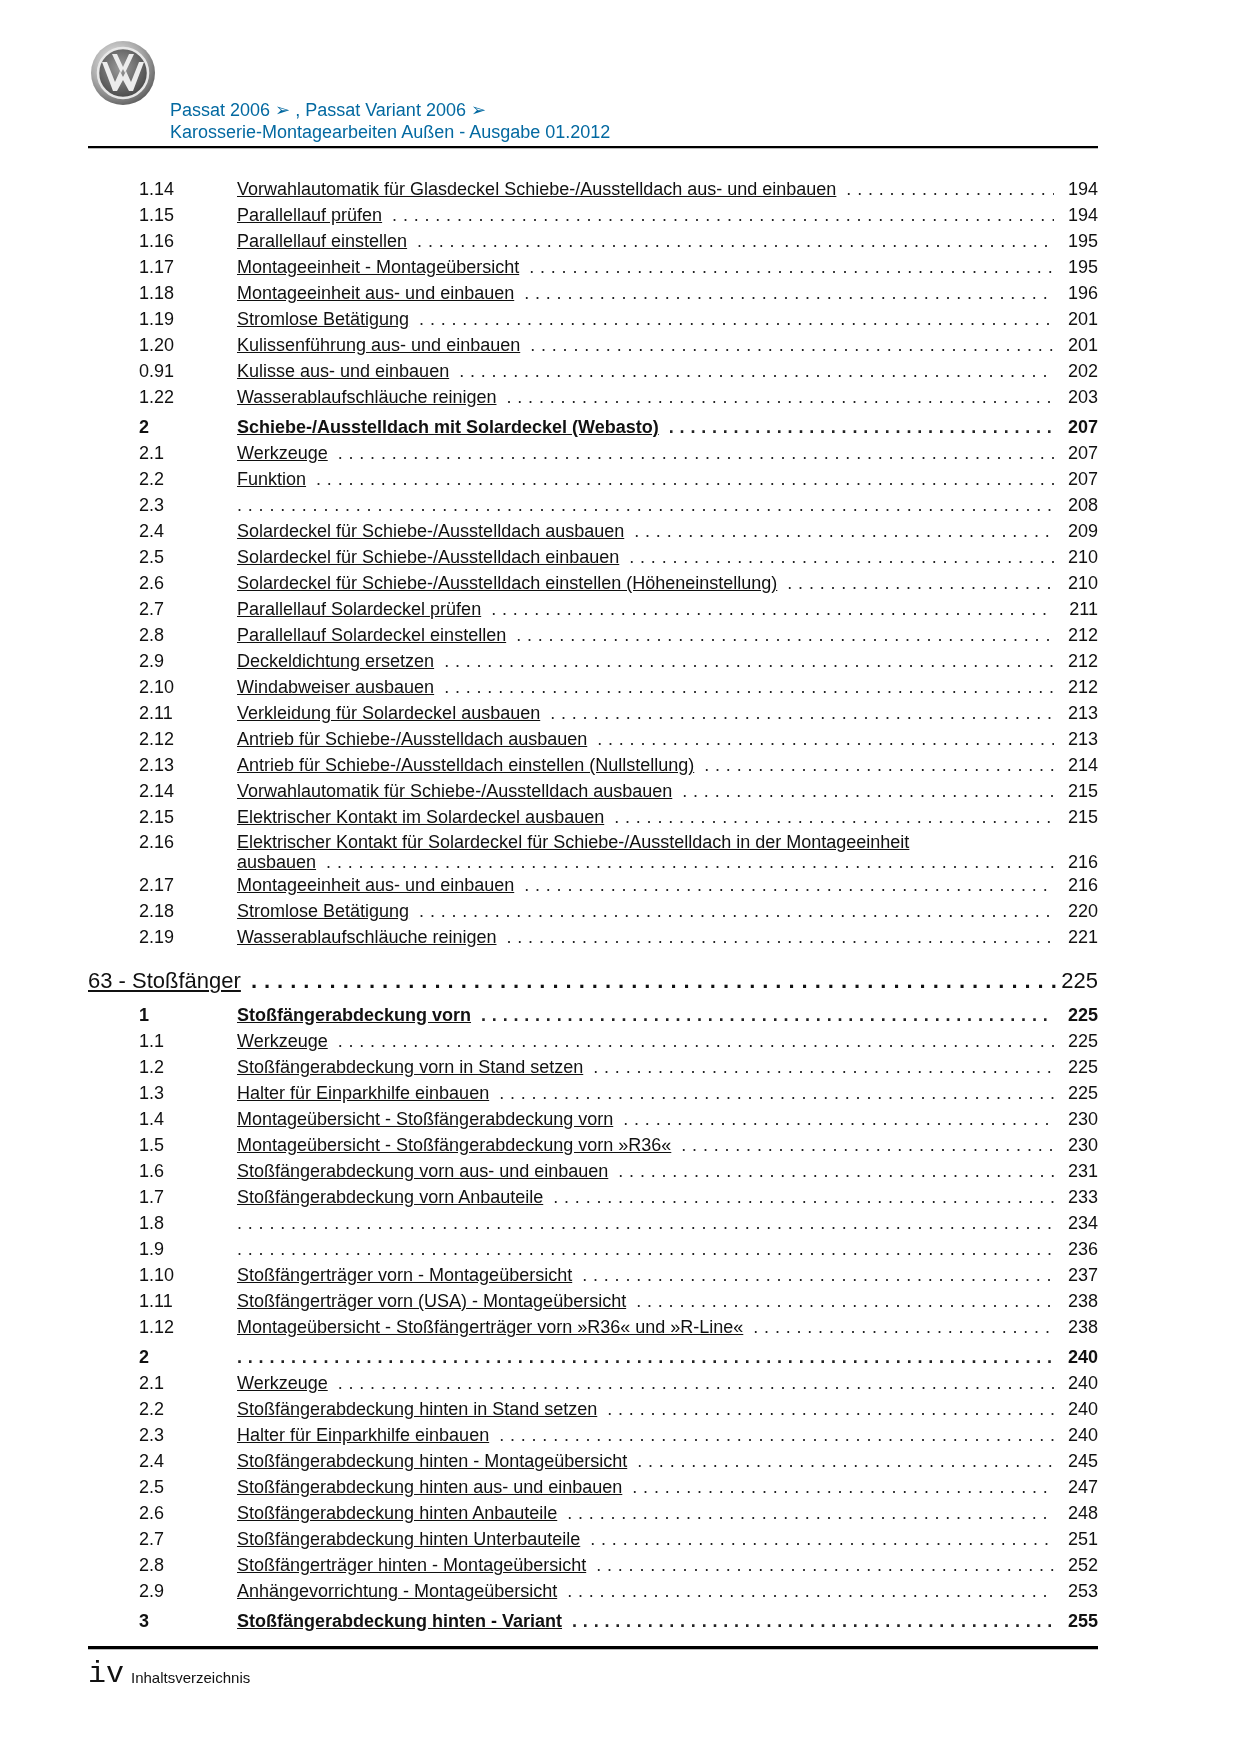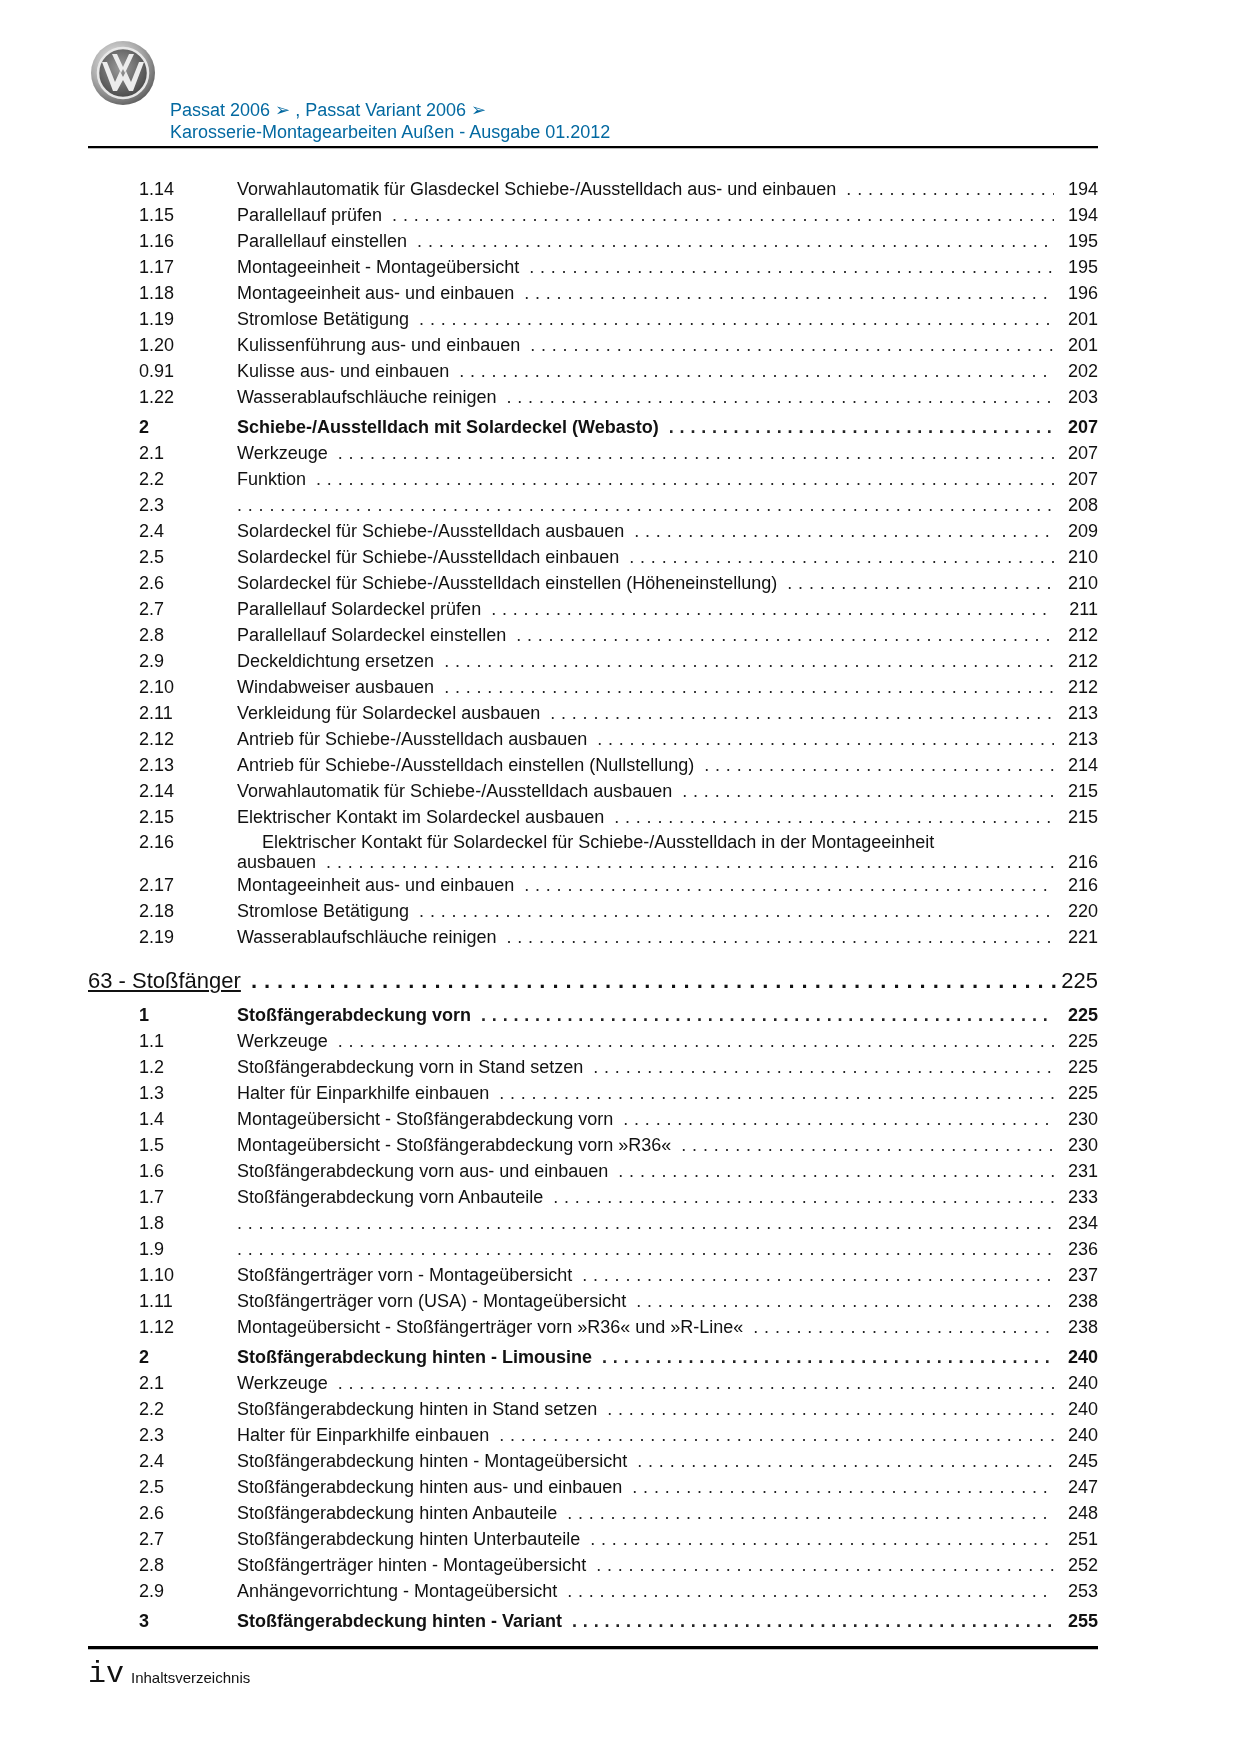--- a/index.html
+++ b/index.html
@@ -10,27 +10,27 @@
   .header { position: absolute; left: 88px; top: 40px; width: 1010px; height: 110px; }
   .logo { position: absolute; left: 2px; top: 0px; width: 66px; height: 66px; }
   .header-text { position: absolute; left: 82px; top: 59px; font-size: 18px; line-height: 22px; color: #0369a1; }
   .header-rule { position: absolute; left: 0; top: 106px; width: 1010px; height: 2px; background: #000; }
   .header-rule2 { position: absolute; left: 0; top: 108px; width: 1010px; height: 1px; background: #bbb; }
 
   .toc { position: absolute; left: 88px; top: 176px; width: 1010px; }
   .row { position: relative; display: flex; align-items: baseline; height: 26px; font-size: 18px; line-height: 26px; }
   .row.bold { font-weight: bold; margin-top: 4px; }
   .row .num { width: 98px; padding-left: 51px; box-sizing: content-box; flex: 0 0 auto; }
-  .row .title { flex: 0 1 auto; white-space: nowrap; padding-right: 10px; }
+  .row .title { flex: 0 1 auto; white-space: nowrap; padding-right: 10px; text-decoration: underline; }
   .row .leader { flex: 1 1 auto; overflow: hidden; white-space: nowrap; letter-spacing: 5.8px; color: #222; font-weight: normal; }
   .row.bold .leader { font-weight: bold; }
   .row .page { flex: 0 0 auto; width: 44px; text-align: right; }
 
   .row.wrap { height: auto; display: block; line-height: 20px; padding-top: 2px; }
-  .row.wrap .line1 { display: flex; gap: 25px; }
+  .row.wrap .line1 { display: flex; }
   .row.wrap .line2 { display: flex; align-items: baseline; padding-left: 149px; }
 
   .chapter { display: flex; align-items: baseline; height: 34px; font-size: 22px; line-height: 34px; margin-top: 14px; }
   .chapter .title { white-space: nowrap; padding-right: 10px; text-decoration: underline; }
   .chapter .leader { flex: 1 1 auto; overflow: hidden; white-space: nowrap; letter-spacing: 7px; font-weight: bold; }
   .chapter .page { width: 46px; text-align: right; }
 
   .footer-rule { position: absolute; left: 88px; top: 1646px; width: 1010px; height: 3px; background: #000; }
   .footer-rule2 { position: absolute; left: 88px; top: 1649px; width: 1010px; height: 1px; background: #bbb; }
   .footer-page { position: absolute; left: 88px; top: 1657px; font-size: 30px; line-height: 34px; font-family: Liberation Mono, monospace; }
@@ -326,21 +326,20 @@
         <span class="page">238</span>
       </div>
       <div class="row">
         <span class="num">1.12</span>
         <span class="title">Montageübersicht - Stoßfängerträger vorn »R36« und »R-Line«</span>
         <span class="leader">........................................................................................................................................................................................................</span>
         <span class="page">238</span>
       </div>
       <div class="row bold">
         <span class="num">2</span>
-        <span class="title">Stoßfängerabdeckung hinten - Limousine</span>
         <span class="leader">........................................................................................................................................................................................................</span>
         <span class="page">240</span>
       </div>
       <div class="row">
         <span class="num">2.1</span>
         <span class="title">Werkzeuge</span>
         <span class="leader">........................................................................................................................................................................................................</span>
         <span class="page">240</span>
       </div>
       <div class="row">

